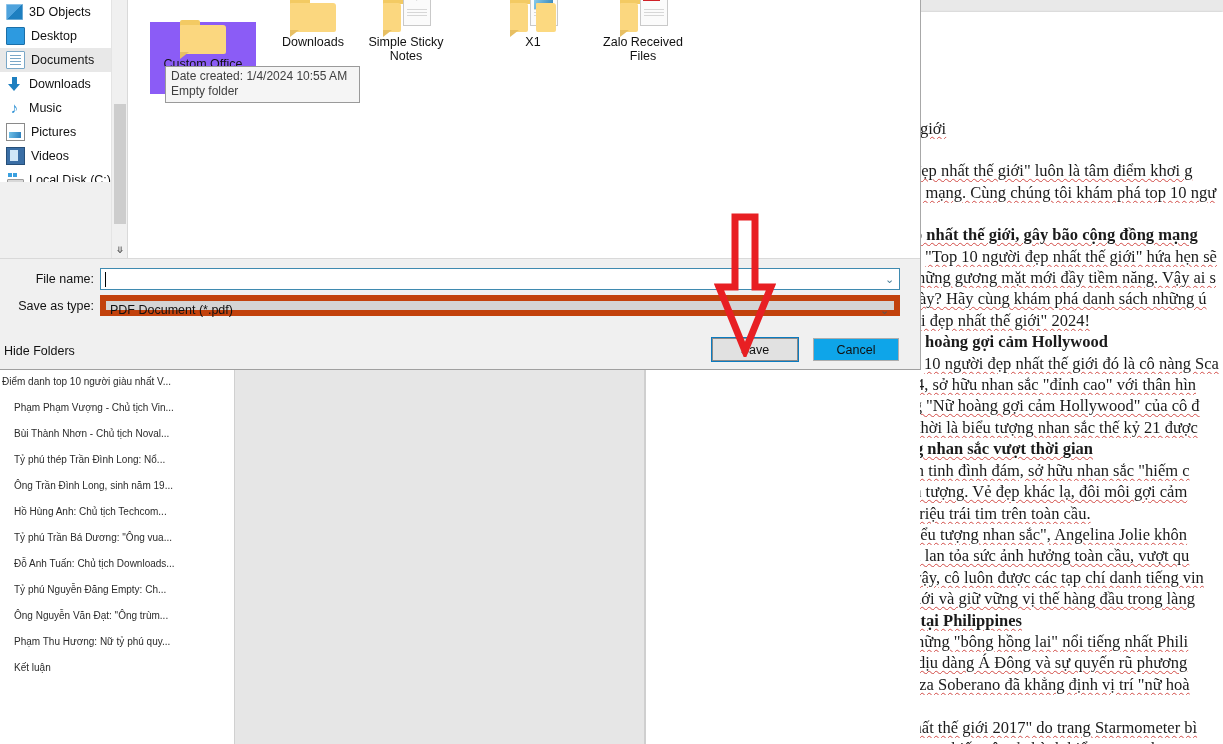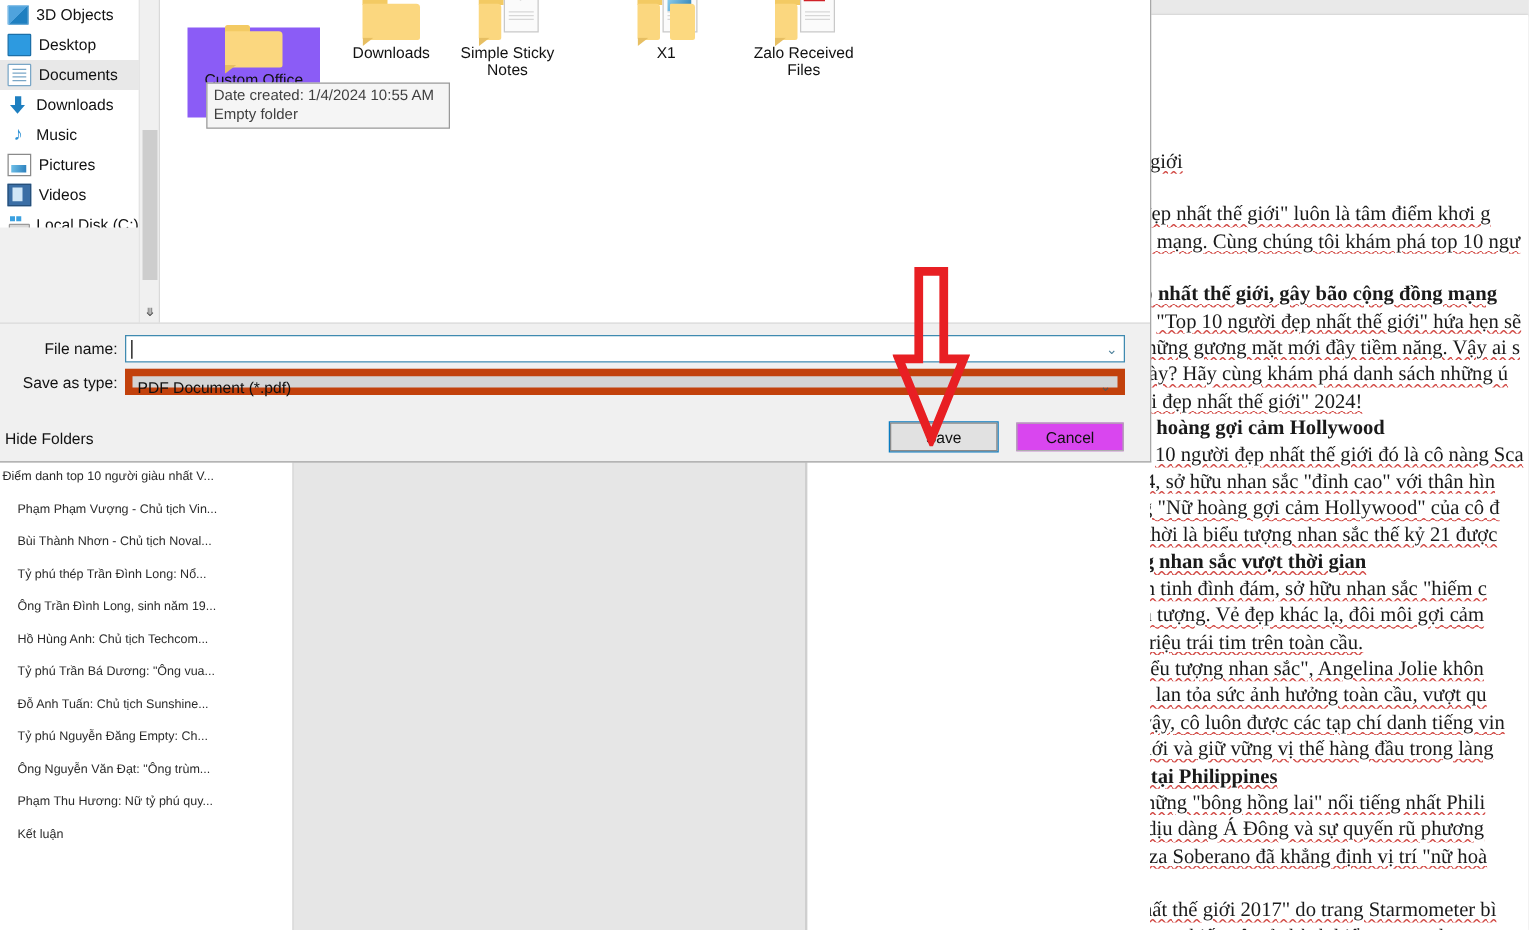--- a/index.html
+++ b/index.html
@@ -157,21 +157,21 @@
     font-size:12.5px;color:#111;line-height:19px;padding-left:4px;
   }
   #st-chev{position:absolute;right:1px;top:0;width:17px;height:19px;display:flex;align-items:center;justify-content:center;
     color:#555;font-size:11px;}
 
   
   #hide-folders{position:absolute;left:4px;top:344px;font-size:12.5px;color:#111;}
 
   .dlg-btn{
     position:absolute;top:338px;width:86px;height:23px;
-    background:#d946ef;border:1px solid #adadad;box-sizing:border-box;
+    background:#0ea5e9;border:1px solid #adadad;box-sizing:border-box;
     font-size:12.5px;color:#111;display:flex;align-items:center;justify-content:center;
     font-family:"Liberation Sans", sans-serif;
   }
   #save-btn{left:712px;background:#e1e1e1;border:1px solid #8a8a8a;
     box-shadow:0 0 0 1px #0a7bc0;}
   #cancel-btn{left:813px;}
 
   
   #arrow{position:absolute;left:714px;top:213px;width:62px;height:144px;pointer-events:none;}
 
@@ -241,21 +241,21 @@
 
   <div id="left-strip"></div>
   <div id="outline-pane">
       <div class="ol-item lvl0">Điểm danh top 10 người giàu nhất V...</div>
       <div class="ol-item lvl1">Phạm Phạm Vượng - Chủ tịch Vin...</div>
       <div class="ol-item lvl1">Bùi Thành Nhơn - Chủ tịch Noval...</div>
       <div class="ol-item lvl1">Tỷ phú thép Trần Đình Long: Nổ...</div>
       <div class="ol-item lvl1">Ông Trần Đình Long, sinh năm 19...</div>
       <div class="ol-item lvl1">Hồ Hùng Anh: Chủ tịch Techcom...</div>
       <div class="ol-item lvl1">Tỷ phú Trần Bá Dương: "Ông vua...</div>
-      <div class="ol-item lvl1">Đỗ Anh Tuấn: Chủ tịch Sunshine...</div>
+      <div class="ol-item lvl1">Đỗ Anh Tuấn: Chủ tịch Downloads...</div>
       <div class="ol-item lvl1">Tỷ phú Nguyễn Đăng Empty: Ch...</div>
       <div class="ol-item lvl1">Ông Nguyễn Văn Đạt: "Ông trùm...</div>
       <div class="ol-item lvl1">Phạm Thu Hương: Nữ tỷ phú quy...</div>
       <div class="ol-item lvl1">Kết luận</div>
     </div>
   <div id="outline-divider"></div>
   <div id="mid-gray">
     <div id="mid-gray-inner"></div>
   </div>
   <div id="mid-right-edge"></div>

